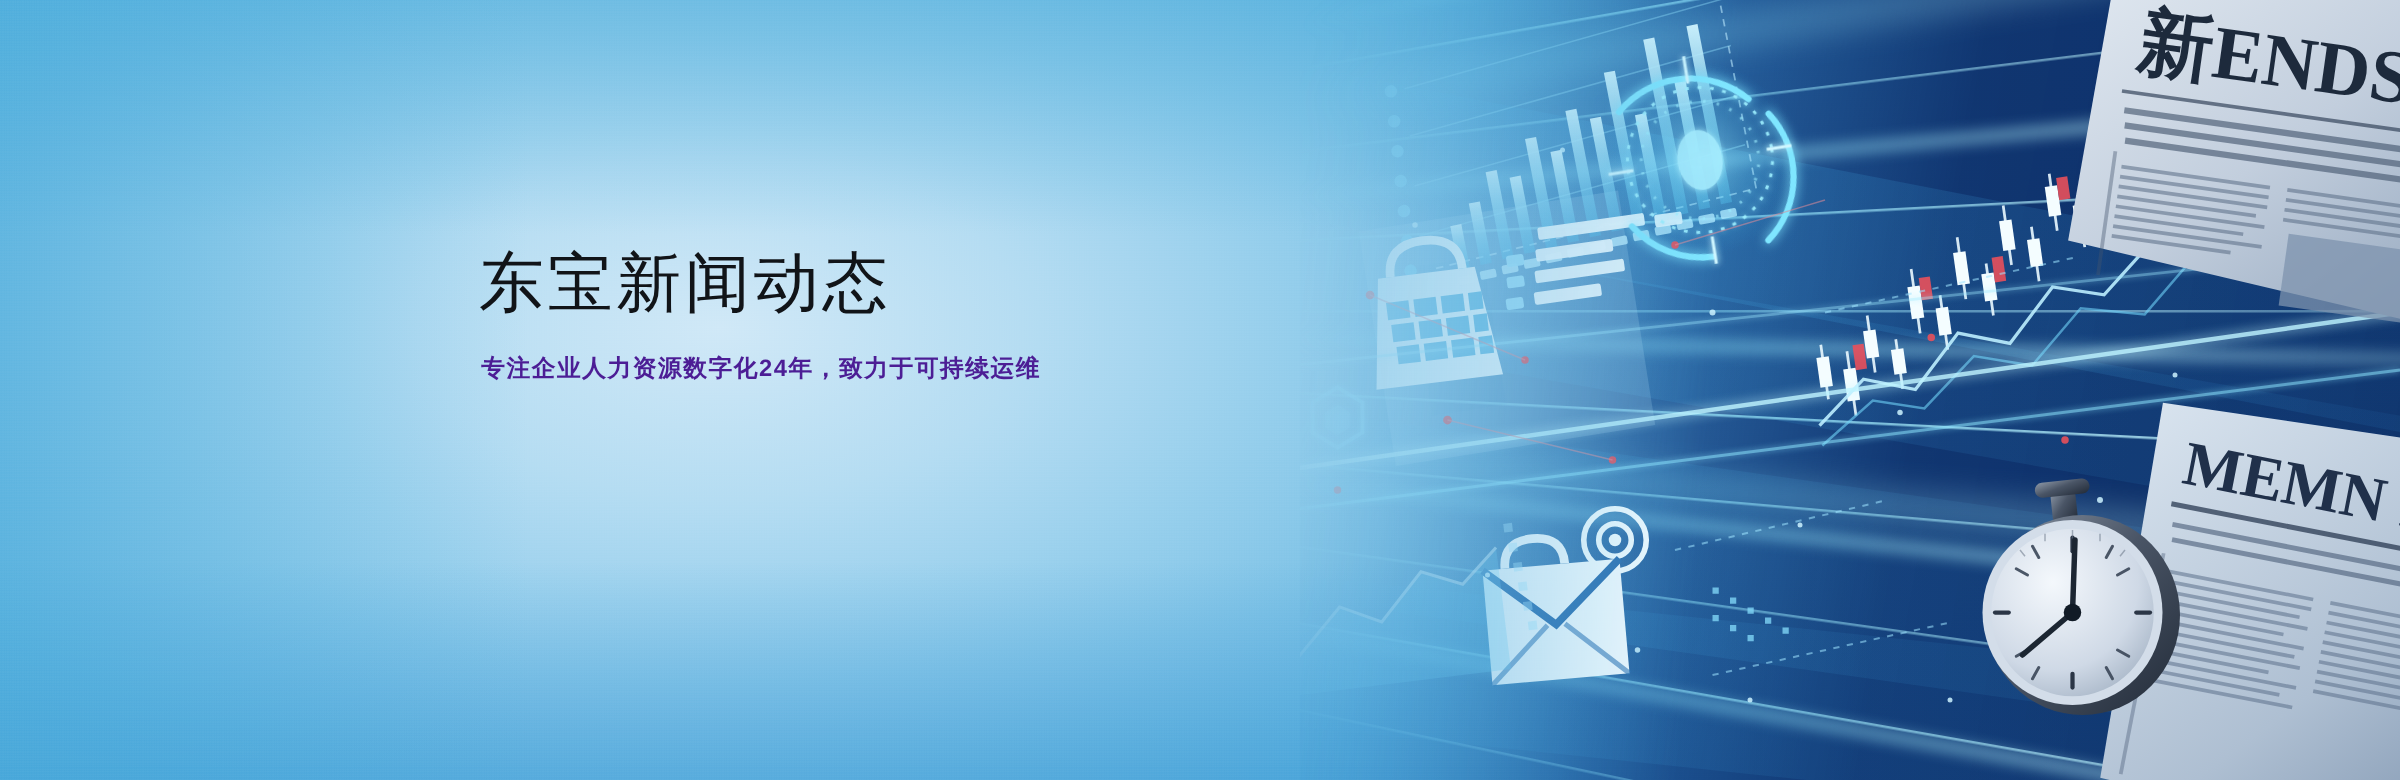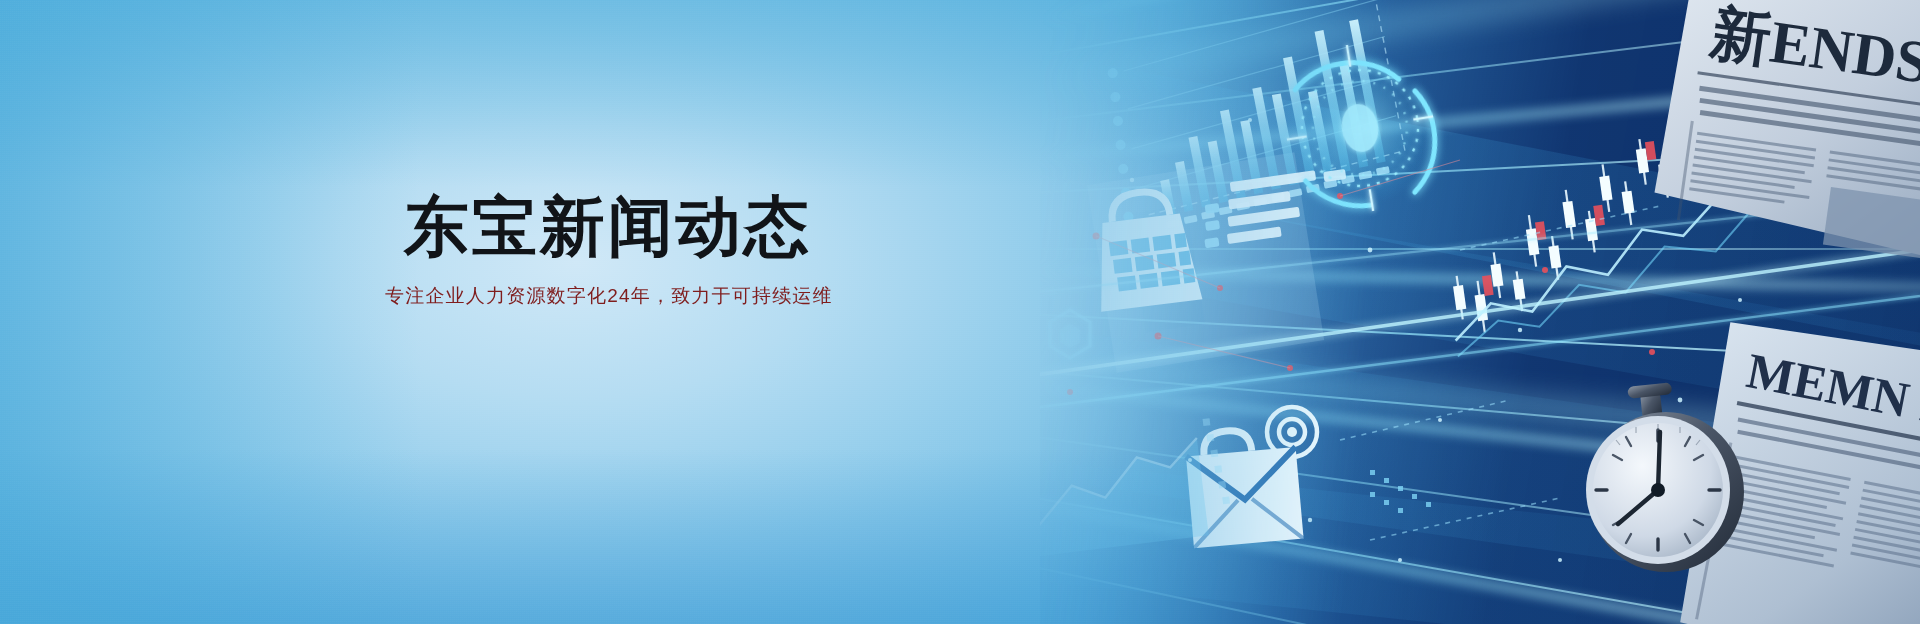--- a/index.html
+++ b/index.html
@@ -89,36 +89,35 @@
   
   .art { position:absolute; inset:0; }
 
   
   .copy {
     position:absolute;
     left:383px; top:196px;
     z-index:40;
   }
   .headline {
-    font-size:65px;
+    font-size:52px;
     line-height:62px;
-    font-weight:700;
+    font-weight:400;
     color:#111418;
     letter-spacing:3px;
     white-space:nowrap;
     font-family:"Liberation Sans","DejaVu Sans",sans-serif;
-    text-align:center;
   }
   .subline {
     margin-top:24px;
     margin-left:2px;
     font-size:19px;
     line-height:28px;
-    font-weight:400;
-    color:#7f1d1d;
+    font-weight:700;
+    color:#4c1d95;
     letter-spacing:1.2px;
     white-space:nowrap;
   }
 </style>
 </head>
 <body>
 
 <div class="banner">
 
   <div class="bg-base"></div>

